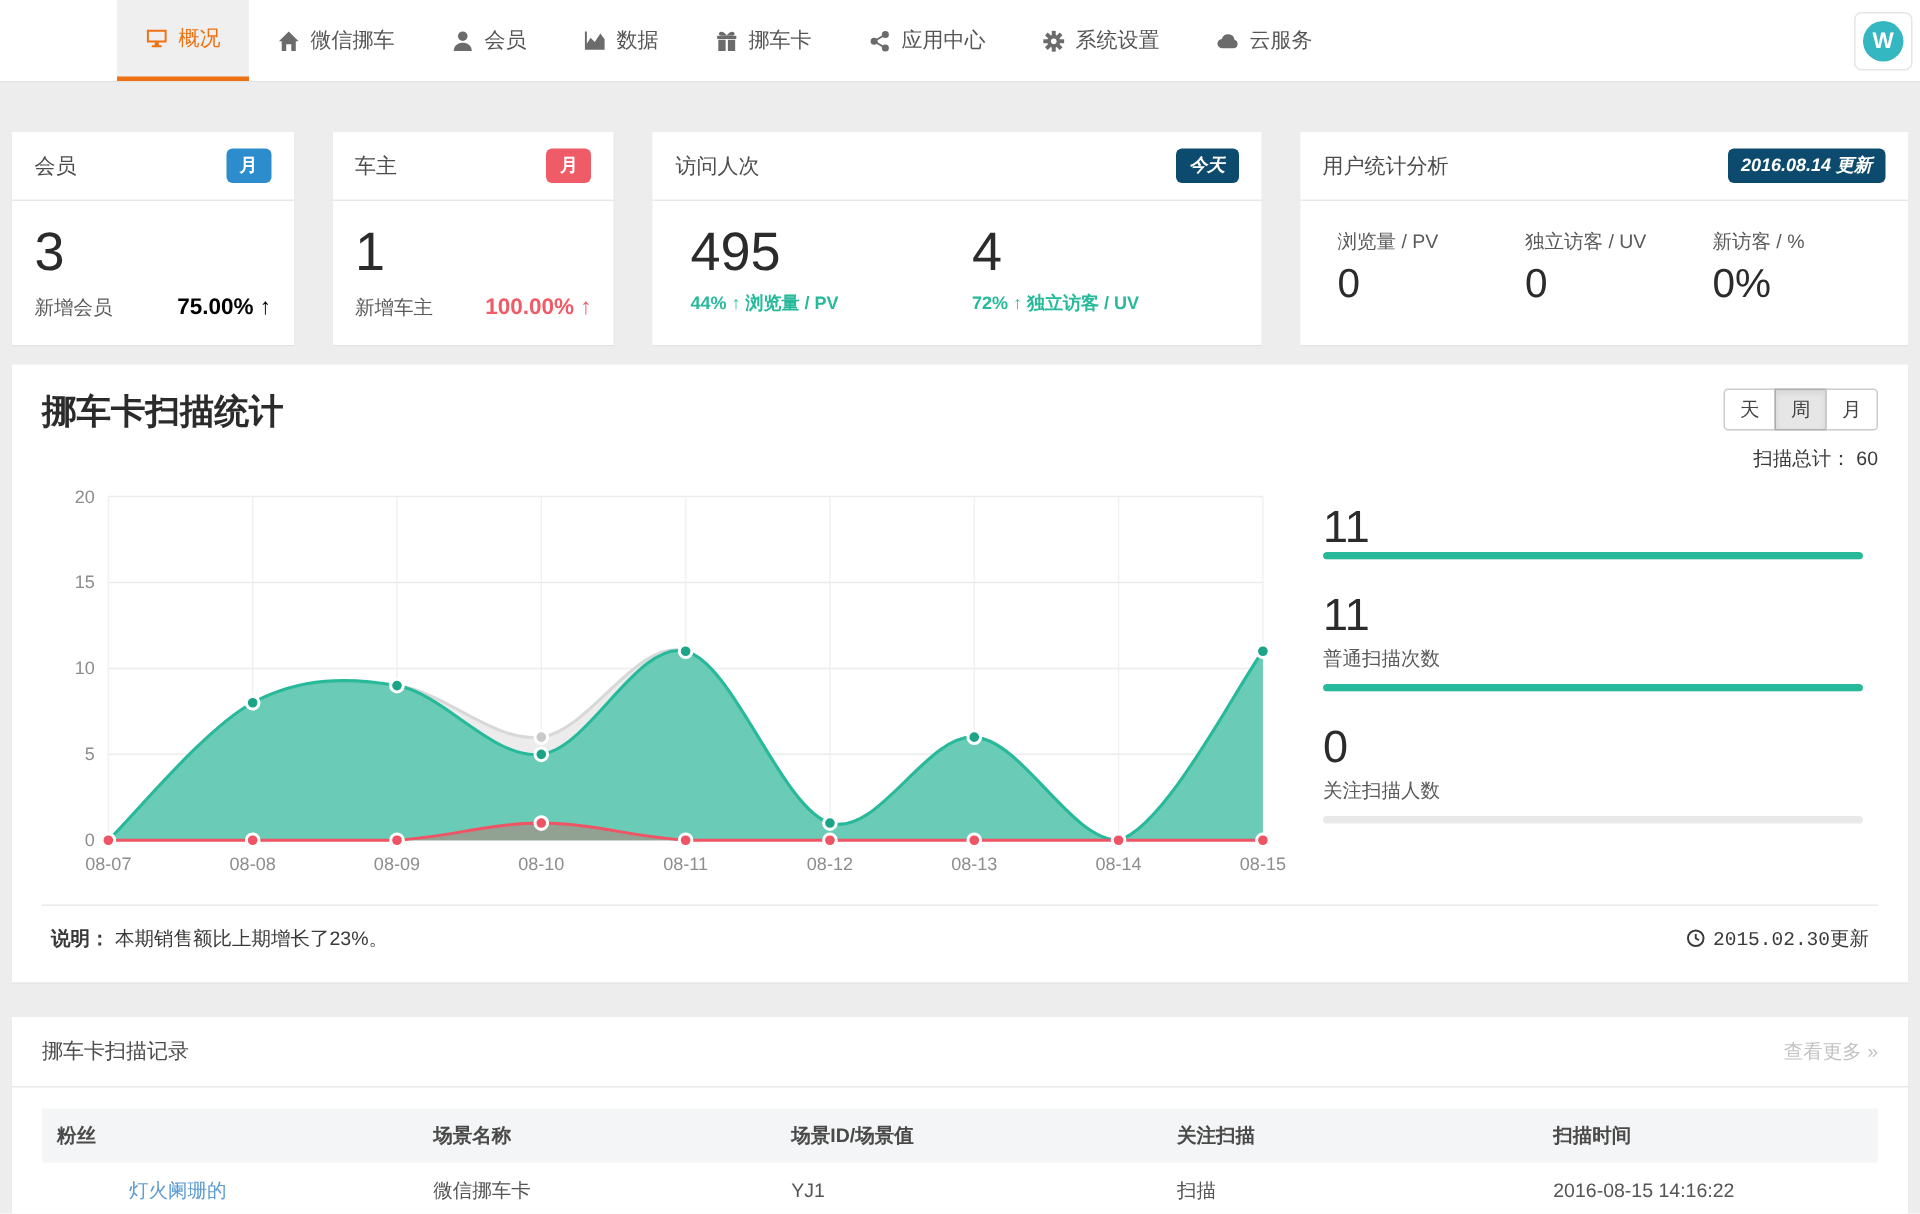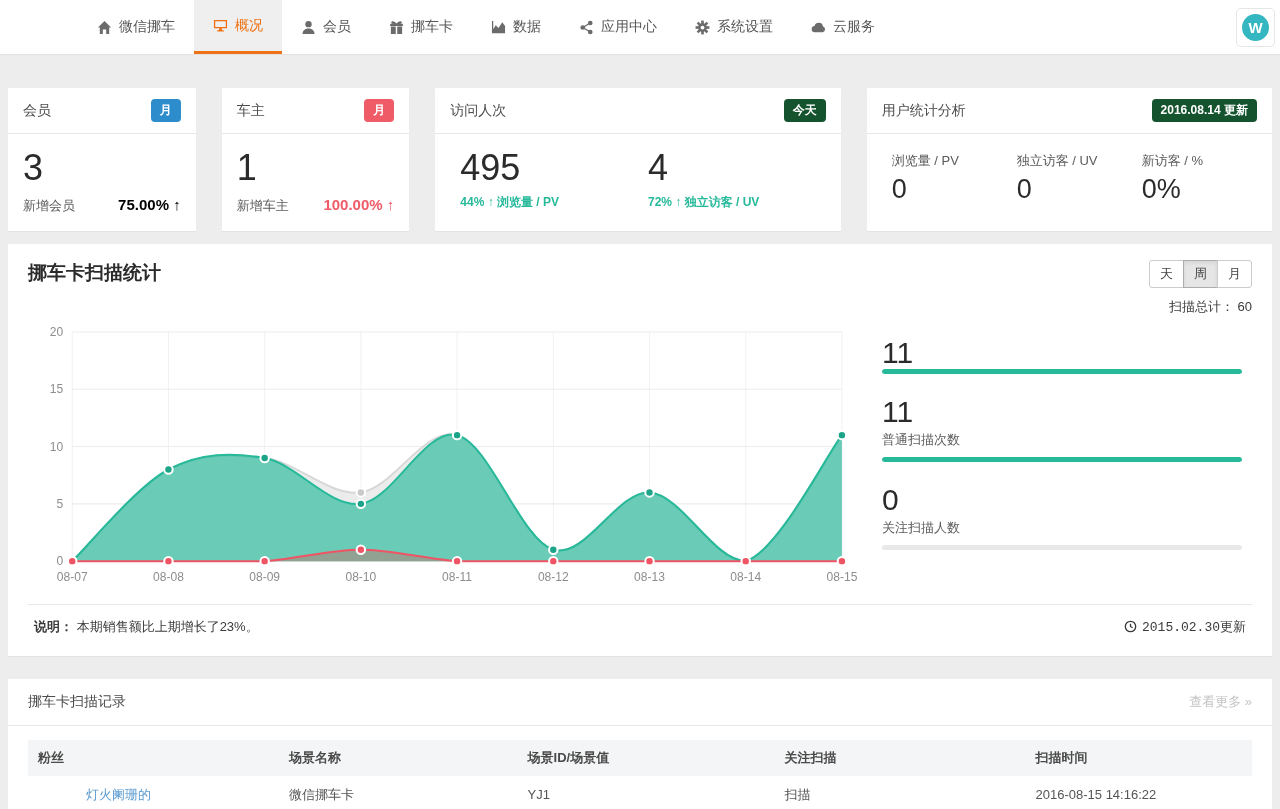--- a/index.html
+++ b/index.html
@@ -21,40 +21,40 @@
   
   .cards-row { display:flex; gap:26px; margin-top:33px; }
   .card { background:#fff; box-shadow:0 1px 1px rgba(0,0,0,0.04); }
   .card.small { flex:1; }
   .card.large { flex:2.16; }
   .card-hd { display:flex; align-items:center; justify-content:space-between; padding:11px 15px; border-bottom:1px solid #e7e7e7; }
   .card-hd .ttl { font-size:14px; color:#4c4c4c; }
   .badge { color:#fff; font-size:12px; font-weight:bold; padding:3px 9px; border-radius:4px; }
   .badge.blue { background:#2d8dcc; }
   .badge.red { background:#ef5b66; }
-  .badge.teal { background:#14532d; }
+  .badge.teal { background:#0c4a6e;font-style:italic; }
   .card-bd { padding:13px 15px 16px; }
   .big-num { font-size:36px; color:#2b2b2b; line-height:1.15; }
   .card-foot { display:flex; align-items:baseline; justify-content:space-between; margin-top:8px; }
   .card-foot .lbl { color:#5a5a5a; font-size:13px; }
   .pct { font-size:15px; font-weight:bold; }
   .pct.blue { color:#000000; }
   .pct.red { color:#ef5b66; }
   .visits-bd { display:flex; padding:13px 15px 16px; }
   .visits-col { width:50%; padding-left:10px; }
   .visits-col .sub { color:#26b99a; font-weight:bold; font-size:12px; margin-top:6px; }
   .ustat-bd { display:flex; padding:18px 15px 16px; }
   .ustat-col { width:33.3%; padding-left:10px; }
   .ustat-col .lbl { color:#5a5a5a; font-size:13px; }
   .ustat-col .val { font-size:27px; color:#2b2b2b; margin-top:4px; }
 
   
   .panel { background:#fff; box-shadow:0 1px 1px rgba(0,0,0,0.04); margin-top:13px; padding:16px 20px 14px; }
   .panel-hd { display:flex; justify-content:space-between; align-items:flex-start; }
-  .panel-hd h2 { font-size:19px; color:#2b2b2b; font-weight:bold; }
+  .panel-hd h2 { font-size:23px; color:#2b2b2b; font-weight:bold; }
   .range-box { text-align:right; }
   .btn-group { display:inline-flex; }
   .btn-group button { font-size:13px; color:#444; background:#fff; border:1px solid #ccc; padding:4px 10px; cursor:pointer; margin-left:-1px; font-family:inherit; }
   .btn-group button:first-child { border-radius:3px 0 0 3px; margin-left:0; }
   .btn-group button:last-child { border-radius:0 3px 3px 0; }
   .btn-group button.on { background:#e6e6e6; border-color:#adadad; box-shadow:inset 0 2px 4px rgba(0,0,0,0.08); }
   .total-line { margin-top:10px; font-size:13px; color:#3a3a3a; }
   .scan-body { display:flex; margin-top:6px; }
   .chart-wrap { flex:1; min-width:0; }
   .chart-wrap svg { overflow:visible; display:block; }
@@ -78,60 +78,60 @@
   table { width:100%; border-collapse:collapse; }
   th { background:#f4f5f6; text-align:left; font-size:13px; color:#4a4a4a; padding:9px 10px; font-weight:bold; }
   td { font-size:13px; color:#555; padding:10px; border-bottom:1px solid #ededed; }
   td.fan a { color:#5d9cd1; text-decoration:none; cursor:pointer;margin-left:48px; }
   col.c1{width:20.5%} col.c2{width:19.5%} col.c3{width:21%} col.c4{width:20.5%} col.c5{width:18.5%}
 </style>
 </head>
 <body>
 
 <div class="nav">
+  <a class="nav-item active">
+    <span class="ico">
+        <svg viewBox="0 0 16 16">
+          <path fill-rule="evenodd" d="M1 2 H15 V11 H9.2 L9.7 13 H11.5 V14.4 H4.5 V13 H6.3 L6.8 11 H1 Z M2.4 3.4 V9.6 H13.6 V3.4 Z"></path>
+        </svg>
+      </span>
+    <span>概况</span>
+  </a>
   <a class="nav-item">
     <span class="ico">
         <svg viewBox="0 0 16 16">
           <path d="M8 1 L15 8 H13 V15 H9.8 V10.2 H6.2 V15 H3 V8 H1 Z"></path>
         </svg>
       </span>
     <span>微信挪车</span>
-  </a>
-  <a class="nav-item active">
-    <span class="ico">
-        <svg viewBox="0 0 16 16">
-          <path fill-rule="evenodd" d="M1 2 H15 V11 H9.2 L9.7 13 H11.5 V14.4 H4.5 V13 H6.3 L6.8 11 H1 Z M2.4 3.4 V9.6 H13.6 V3.4 Z"></path>
-        </svg>
-      </span>
-    <span>概况</span>
   </a>
   <a class="nav-item">
     <span class="ico">
         <svg viewBox="0 0 16 16">
           <circle cx="8" cy="4.4" r="3.4"></circle>
           <path d="M1.6 15 C1.6 10.6 5 9 8 9 C11 9 14.4 10.6 14.4 15 Z"></path>
         </svg>
       </span>
     <span>会员</span>
   </a>
   <a class="nav-item">
     <span class="ico">
         <svg viewBox="0 0 16 16">
+          <path d="M1 14 V12 L5 5.5 L8 8.5 L12 2.5 L15 6.5 V14 Z M1 1 H2.4 V14 H1 Z"></path>
+        </svg>
+      </span>
+    <span>数据</span>
+  </a>
+  <a class="nav-item">
+    <span class="ico">
+        <svg viewBox="0 0 16 16">
           <path d="M2 7 H14 V15 H8.8 V7 H7.2 V15 H2 Z M1.2 4 H14.8 V6.4 H1.2 Z M4 1.2 C5.5 1.2 7 2.2 8 3.8 C9 2.2 10.5 1.2 12 1.2 C13 1.2 13.6 1.9 13.6 2.7 C13.6 3.4 13 3.9 12 3.9 H4 C3 3.9 2.4 3.4 2.4 2.7 C2.4 1.9 3 1.2 4 1.2 Z"></path>
         </svg>
       </span>
     <span>挪车卡</span>
-  </a>
-  <a class="nav-item">
-    <span class="ico">
-        <svg viewBox="0 0 16 16">
-          <path d="M1 14 V12 L5 5.5 L8 8.5 L12 2.5 L15 6.5 V14 Z M1 1 H2.4 V14 H1 Z"></path>
-        </svg>
-      </span>
-    <span>数据</span>
   </a>
   <a class="nav-item">
     <span class="ico">
         <svg viewBox="0 0 16 16">
           <g stroke="currentColor" stroke-width="1.4" fill="none">
             <path d="M4 8 L12 3.2 M4 8 L12 12.8"></path>
           </g>
           <circle cx="12" cy="3.2" r="2.5"></circle>
           <circle cx="4" cy="8" r="2.5"></circle>
           <circle cx="12" cy="12.8" r="2.5"></circle>

